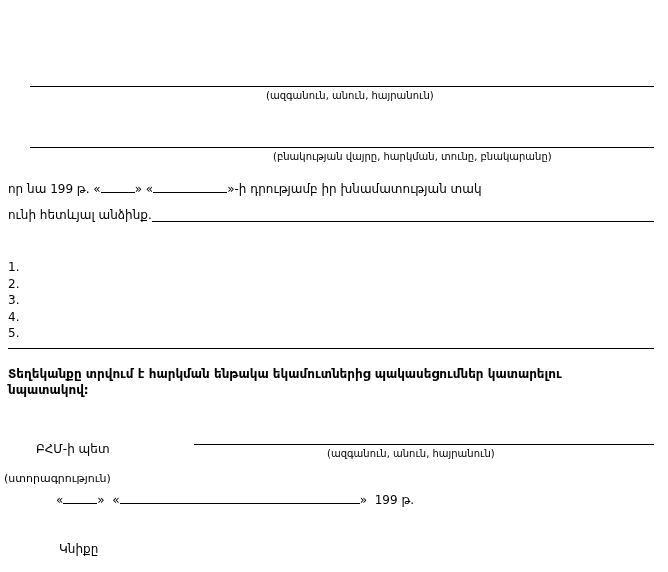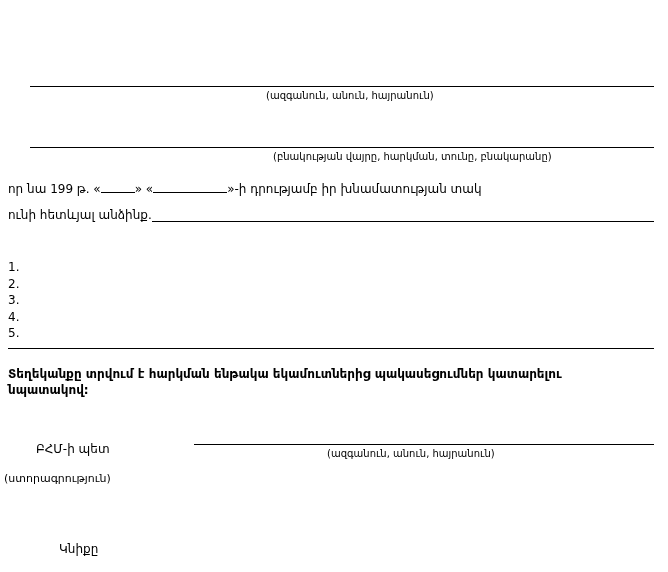--- a/index.html
+++ b/index.html
@@ -143,16 +143,19 @@
 
   <div class="tline" style="left:36px; top:442px;">ԲՀՄ-ի պետ</div>
 
 
   <div class="rule" style="left:194px; top:444px; width:460px;"></div>
 
   <div class="caption" style="left:327px; top:448px;">(ազգանուն, անուն, հայրանուն)</div>
 
   <div class="tline" style="left:4px; top:472px; font-size:11px;">(ստորագրություն)</div>
 
+  <div class="tline" style="left:56px; top:492px;">
+    <span>«</span><span class="blank blank-sm"></span><span>»</span>&nbsp;&nbsp;<span>«</span><span class="blank blank-lg"></span><span>»</span>&nbsp;&nbsp;<span>199 թ.</span>
+  </div>
 
   <div class="tline" style="left:59px; top:542px;">Կնիքը</div>
 
 </div>
 
 </body></html>

